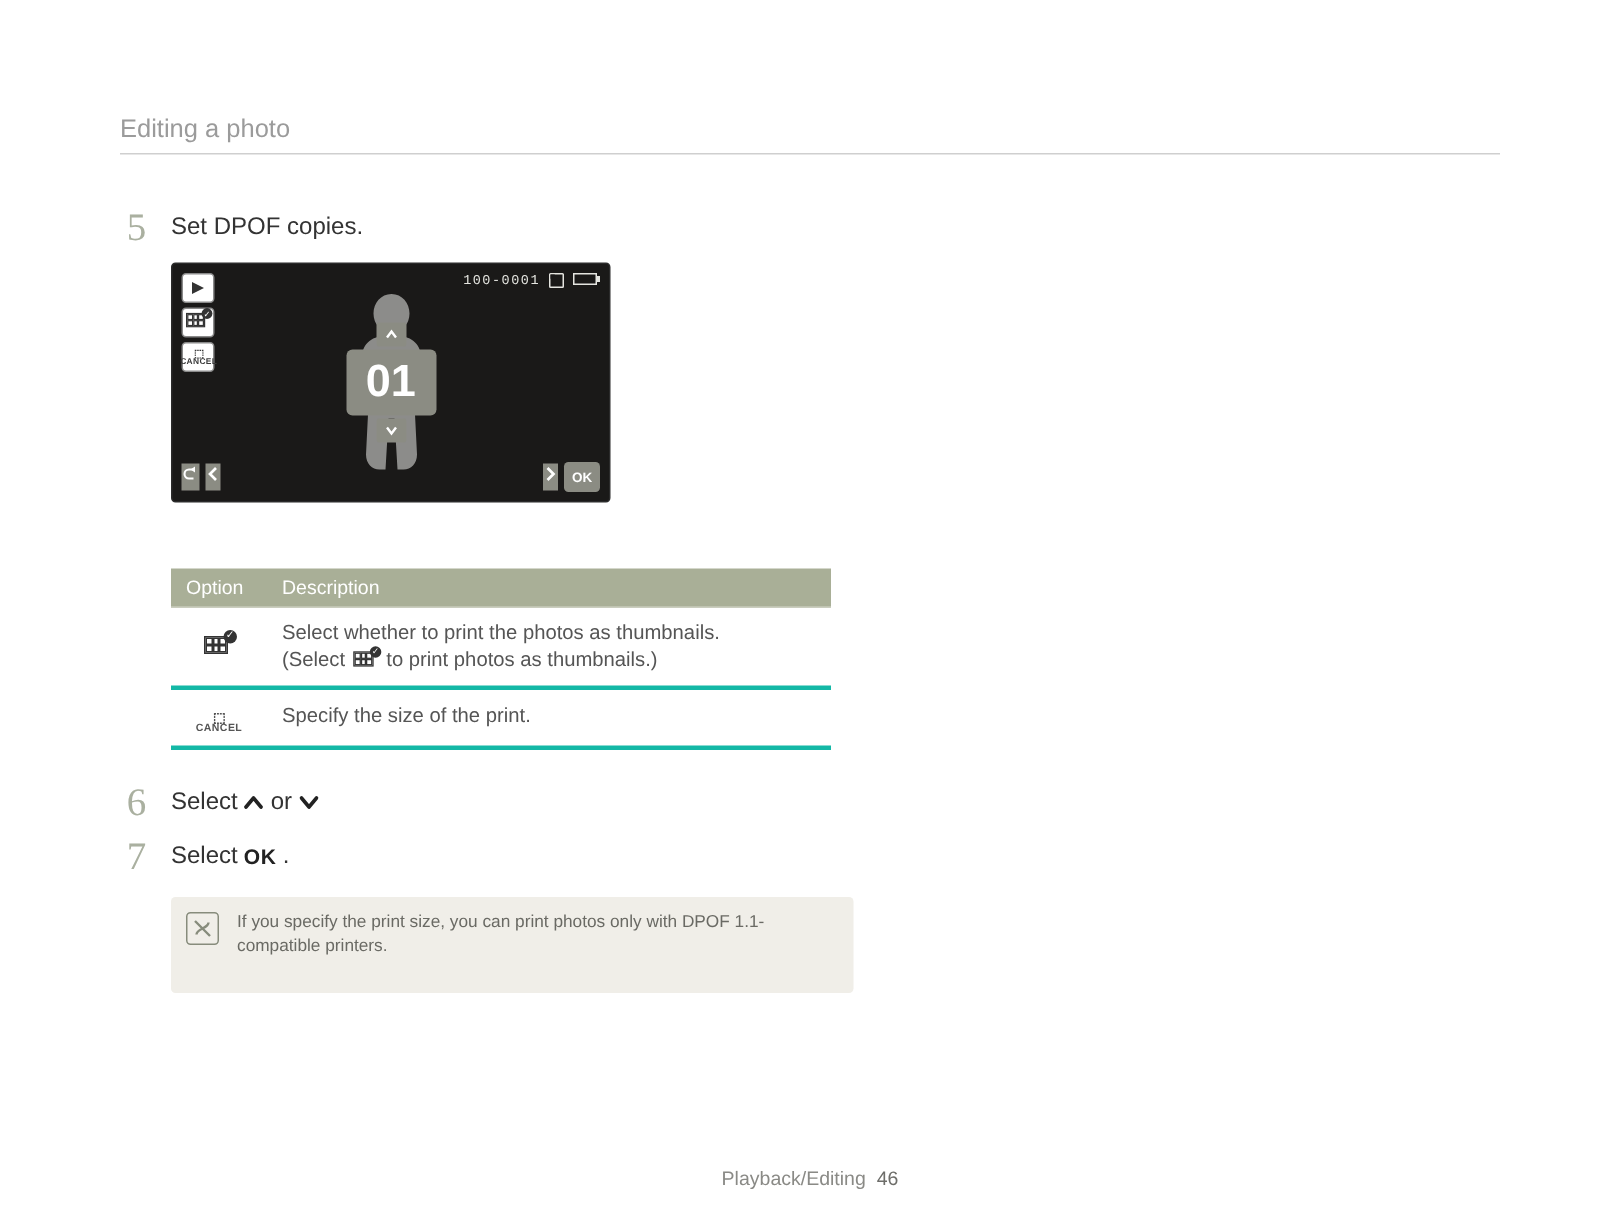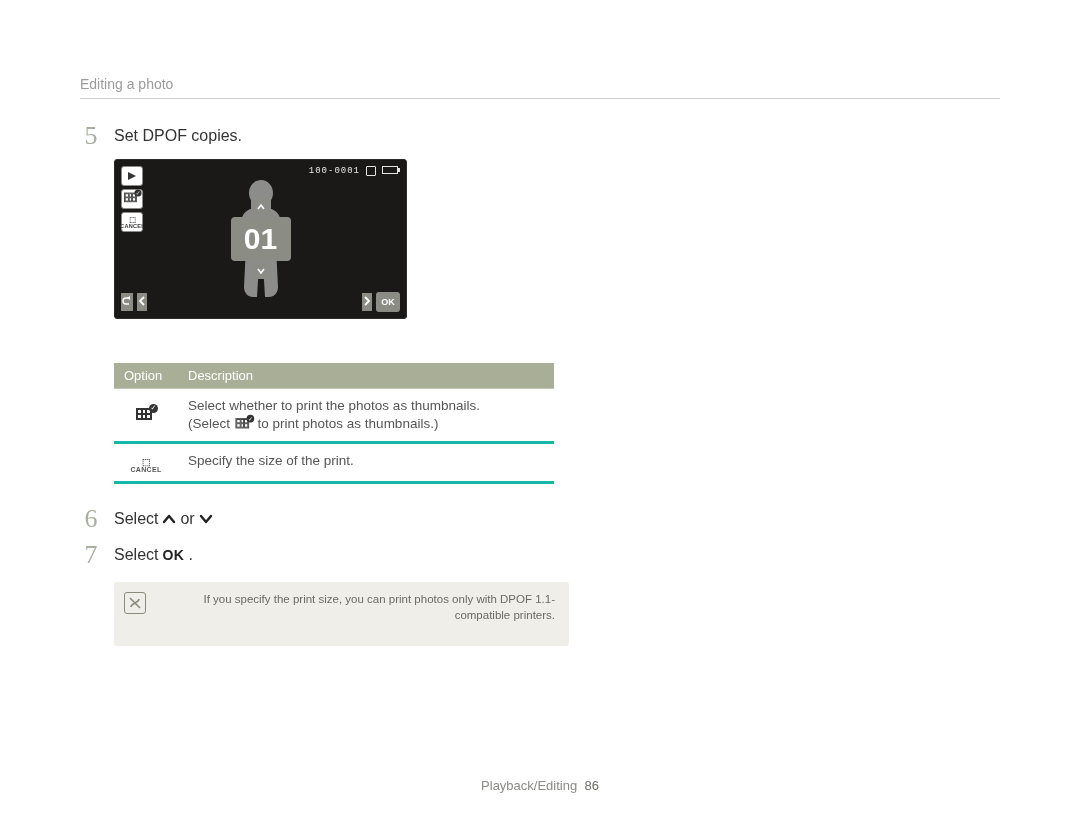--- a/index.html
+++ b/index.html
@@ -1,18 +1,18 @@
 <!DOCTYPE html>
 <html><head>
 <meta charset="utf-8">
 <style>
   * { box-sizing: border-box; margin: 0; padding: 0; }
   html, body { width: 1080px; height: 815px; background: #ffffff; font-family: Arial, Helvetica, sans-serif; color: #3a3a3a; }
   .page { position: relative; width: 1080px; height: 815px; padding: 76px 80px 0 80px; }
-  .breadcrumb { font-size: 14px; color: #9b9b9b; border-bottom: 1px solid #cfcfcf; padding-bottom: 6px; margin-bottom: 24px; }
+  .breadcrumb { font-size: 17px; color: #9b9b9b; border-bottom: 1px solid #cfcfcf; padding-bottom: 6px; margin-bottom: 36px; }
 
   .step { display: flex; align-items: flex-start; gap: 12px; margin-bottom: 10px; }
   .step-num { font-size: 26px; font-weight: 400; color: #aab0a0; font-family: Georgia, "Times New Roman", serif; width: 22px; text-align: center; line-height: 1; }
   .step-text { font-size: 16px; color: #333; line-height: 26px; display: flex; align-items: center; flex-wrap: wrap; gap: 4px; }
   .mid-icon { display: inline-flex; align-items: center; justify-content: center; }
 
   
   .lcd-wrap { margin: 8px 0 14px 34px; }
   .lcd { width: 293px; height: 160px; background: #1a1918; border: 1px solid #2b2b2b; border-radius: 3px; position: relative; }
   .lcd .sidecol { position: absolute; left: 6px; top: 6px; display: flex; flex-direction: column; gap: 3px; }
@@ -35,21 +35,21 @@
   .counter-box .num { width: 60px; height: 44px; background:#8b8c83; color:#fff; font-size: 30px; font-weight: bold; display:flex; align-items:center; justify-content:center; border-radius:4px; font-family: Arial, sans-serif; }
 
   
   .opt-table { width: 440px; border-collapse: collapse; margin-left: 34px; margin-bottom: 22px; margin-top: 44px; }
   .opt-table th { background: #a9af97; color: #ffffff; font-weight: normal; font-size: 13px; text-align: left; padding: 5px 10px; border-bottom: 1px solid #c0c4b2; }
   .opt-table th:first-child { width: 64px; }
   .opt-table td { font-size: 13.5px; color: #555; padding: 8px 10px; vertical-align: top; border-bottom: 3px solid #14b8a6; line-height: 1.35; }
   .opt-table td.icon-cell { text-align: center; vertical-align: middle; }
 
   
-  .note { width: 455px; margin: 14px 0 0 34px; background: #f0eee8; border-radius: 3px; padding: 10px 14px 23px 44px; position: relative; font-size: 11.5px; color: #6a6a64; line-height: 1.35; text-align: right; }
+  .note { width: 455px; margin: 14px 0 0 34px; background: #f0eee8; border-radius: 3px; padding: 10px 14px 23px 44px; position: relative; font-size: 11.5px; color: #6a6a64; line-height: 1.35; }
   .note .note-icon { position: absolute; left: 10px; top: 10px; width: 22px; height: 22px; border: 1.8px solid #878c7c; border-radius: 3px; display:flex; align-items:center; justify-content:center; color:#878c7c; }
 
   
   .footer { position: absolute; left: 0; right: 0; bottom: 22px; text-align: center; font-size: 13px; color: #8a8a86; }
   .footer .pnum { color: #6e6e6a; }
 
   
   .g-grid-check { position: relative; display:inline-block; width:20px; height:16px; vertical-align: middle; }
   .g-grid-check .grid { width:16px; height:12px; border:1.2px solid #333; display:grid; grid-template-columns: 1fr 1fr 1fr; grid-template-rows: 1fr 1fr; }
   .g-grid-check .grid div { border: 0.6px solid #333; }
@@ -224,16 +224,16 @@
     <div class="note-icon">
       <svg width="14" height="14">
           <path d="M2 2 L12 12 M3 11 C3 7 11 7 11 3" stroke="#878c7c" stroke-width="1.6" fill="none"></path>
         </svg>
     </div>
     <span>If you specify the print size, you can print photos only with DPOF 1.1-compatible printers.</span>
   </div>
 
   <div class="footer">
     <span>Playback/Editing</span>&nbsp;
-    <span class="pnum">86</span>
+    <span class="pnum">46</span>
   </div>
 
 </div>
 
 </body></html>

